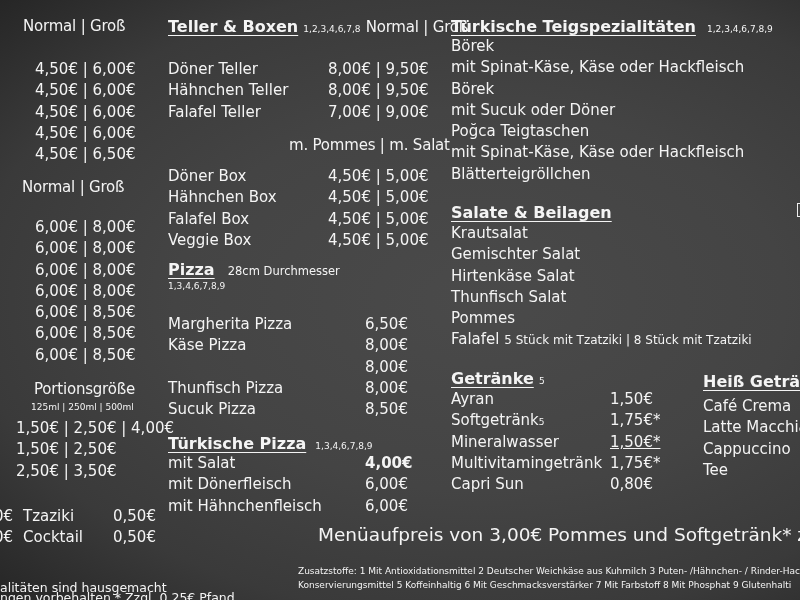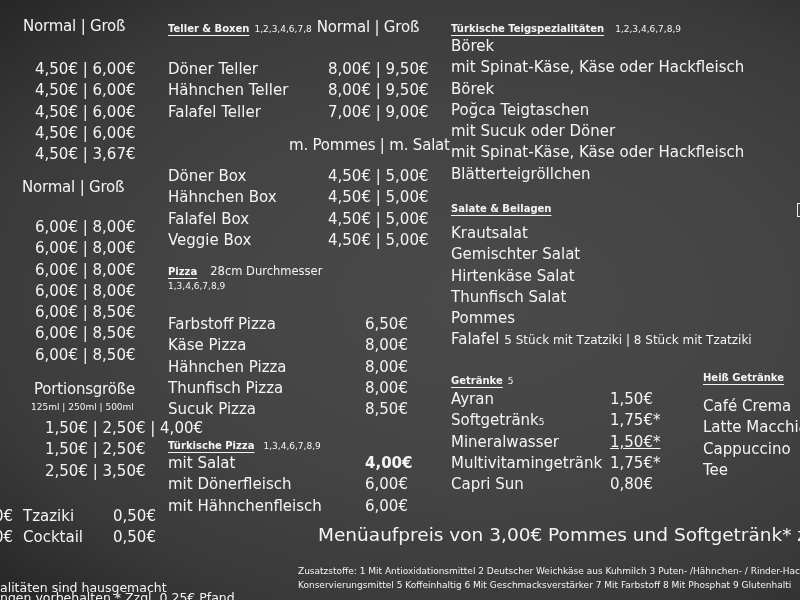--- a/index.html
+++ b/index.html
@@ -4,53 +4,53 @@
 <style>
   html, body { margin:0; padding:0; }
   body {
     width:800px; height:600px; overflow:hidden; position:relative;
     background: radial-gradient(ellipse at 60% 50%, #4a4a4a 0%, #444 45%, #3a3a3a 75%, #262626 100%);
     color:#f4f4f4;
     font-family: "DejaVu Sans", sans-serif;
   }
   .abs { position:absolute; white-space:nowrap; }
   .t { font-size:15px; line-height:21.3px; letter-spacing:-0.2px; }
-  .hdr { font-size:10px; font-weight:bold; text-decoration:underline; text-underline-offset:3px; }
+  .hdr { font-size:16px; font-weight:bold; text-decoration:underline; text-underline-offset:3px; }
   .small { font-size:9px; font-weight:normal; text-decoration:none; }
   .col { position:absolute; }
   .row { position:relative; height:21.3px; white-space:nowrap; font-size:15px; line-height:21.3px; }
   .row .name { position:absolute; left:0; }
   .row .price { position:absolute; }
   .tiny { font-size:9px; line-height:12px; }
   .foot { font-size:9px; line-height:13.5px; }
 </style>
 </head>
 <body>
 
 <div class="abs t" style="left:23px;top:16px;">Normal | Groß</div>
 <div class="col" style="left:35px;top:59px;width:130px;">
   <div class="row">4,50€ | 6,00€</div>
   <div class="row">4,50€ | 6,00€</div>
   <div class="row">4,50€ | 6,00€</div>
   <div class="row">4,50€ | 6,00€</div>
-  <div class="row">4,50€ | 3,67€</div>
+  <div class="row">4,50€ | 6,50€</div>
 </div>
 <div class="abs t" style="left:22px;top:177px;">Normal | Groß</div>
 <div class="col" style="left:35px;top:217px;width:130px;">
   <div class="row">6,00€ | 8,00€</div>
   <div class="row">6,00€ | 8,00€</div>
   <div class="row">6,00€ | 8,00€</div>
   <div class="row">6,00€ | 8,00€</div>
   <div class="row">6,00€ | 8,50€</div>
   <div class="row">6,00€ | 8,50€</div>
   <div class="row">6,00€ | 8,50€</div>
 </div>
 <div class="abs t" style="left:34px;top:379px;">Portionsgröße</div>
 <div class="abs tiny" style="left:31px;top:401px;">125ml | 250ml | 500ml</div>
-<div class="col" style="left:16px;top:418px;width:150px;margin-left:29px;">
+<div class="col" style="left:16px;top:418px;width:150px;">
   <div class="row">1,50€ | 2,50€ | 4,00€</div>
   <div class="row">1,50€ | 2,50€</div>
   <div class="row">2,50€ | 3,50€</div>
 </div>
 <div class="col" style="left:-6px;top:506px;width:170px;">
   <div class="row">
     <span class="name">0€</span>
     <span class="price" style="left:29px;">Tzaziki</span>
     <span class="price" style="left:119px;">0,50€</span>
   </div>
@@ -102,29 +102,28 @@
     </div>
 </div>
 
 <div class="abs" style="left:168px;top:260px;">
   <span class="hdr">Pizza</span>
   <span style="font-size:11.5px;margin-left:8px;">28cm Durchmesser</span>
 </div>
 <div class="abs tiny" style="left:168px;top:280px;">1,3,4,6,7,8,9</div>
 <div class="col" style="left:168px;top:314px;width:270px;">
   <div class="row">
-      <span class="name">Farbstoff Pizza</span>
+      <span class="name">Margherita Pizza</span>
       <span class="price" style="left:197px;">6,50€</span>
     </div>
   <div class="row">
       <span class="name">Käse Pizza</span>
       <span class="price" style="left:197px;">8,00€</span>
     </div>
   <div class="row">
-      <span class="name">Hähnchen Pizza</span>
       <span class="price" style="left:197px;">8,00€</span>
     </div>
   <div class="row">
       <span class="name">Thunfisch Pizza</span>
       <span class="price" style="left:197px;">8,00€</span>
     </div>
   <div class="row">
       <span class="name">Sucuk Pizza</span>
       <span class="price" style="left:197px;">8,50€</span>
     </div>
@@ -150,22 +149,22 @@
 </div>
 
 <div class="abs" style="left:451px;top:17px;">
   <span class="hdr">Türkische Teigspezialitäten</span>
   <span class="small" style="margin-left:6px;">1,2,3,4,6,7,8,9</span>
 </div>
 <div class="col" style="left:451px;top:36px;width:340px;">
   <div class="row">Börek</div>
   <div class="row">mit Spinat-Käse, Käse oder Hackfleisch</div>
   <div class="row">Börek</div>
+  <div class="row">mit Sucuk oder Döner</div>
   <div class="row">Poğca Teigtaschen</div>
-  <div class="row">mit Sucuk oder Döner</div>
   <div class="row">mit Spinat-Käse, Käse oder Hackfleisch</div>
   <div class="row">Blätterteigröllchen</div>
 </div>
 
 <div class="abs hdr" style="left:451px;top:203px;">Salate &amp; Beilagen</div>
 <div class="col" style="left:451px;top:223px;width:340px;">
   <div class="row">Krautsalat</div>
   <div class="row">Gemischter Salat</div>
   <div class="row">Hirtenkäse Salat</div>
   <div class="row">Thunfisch Salat</div>

